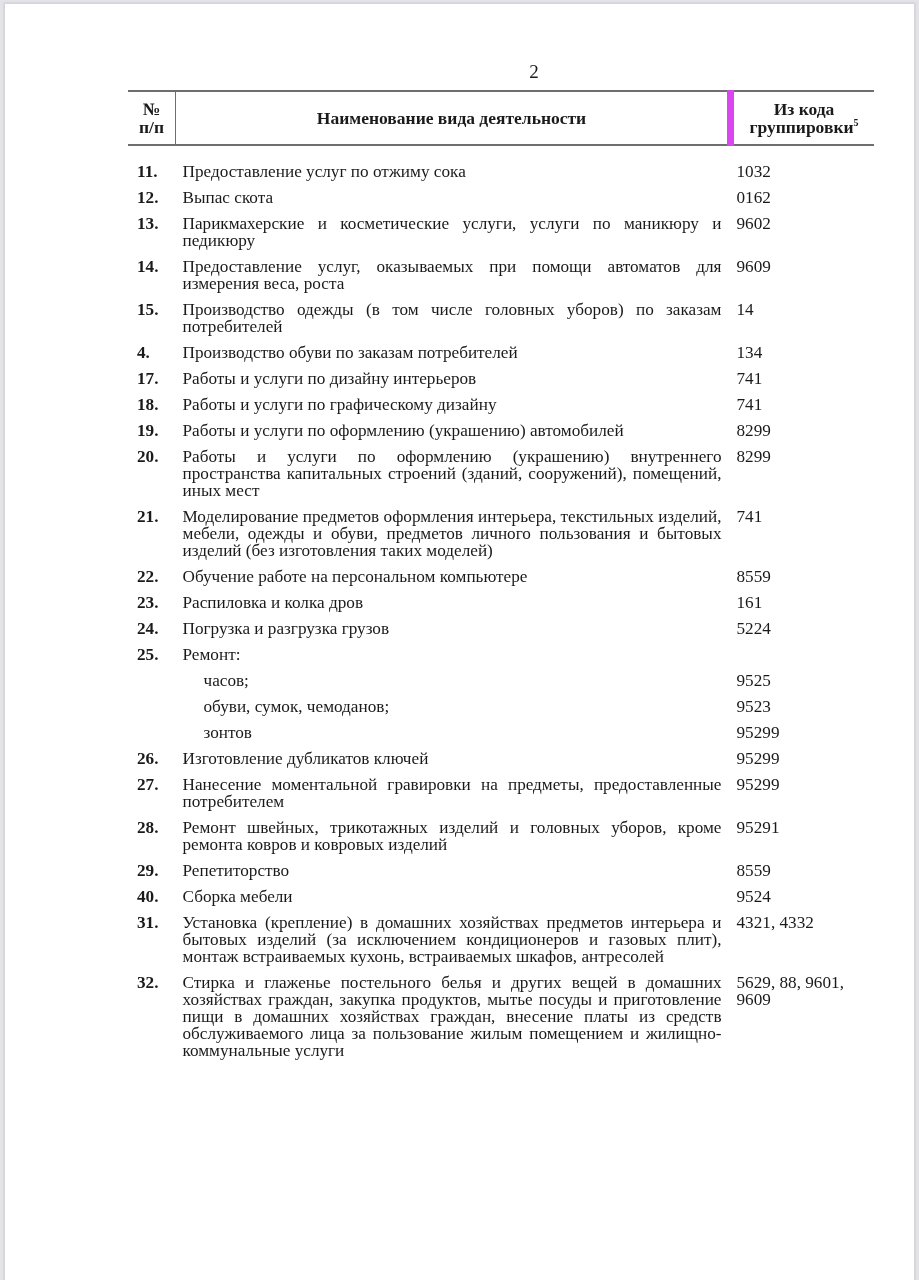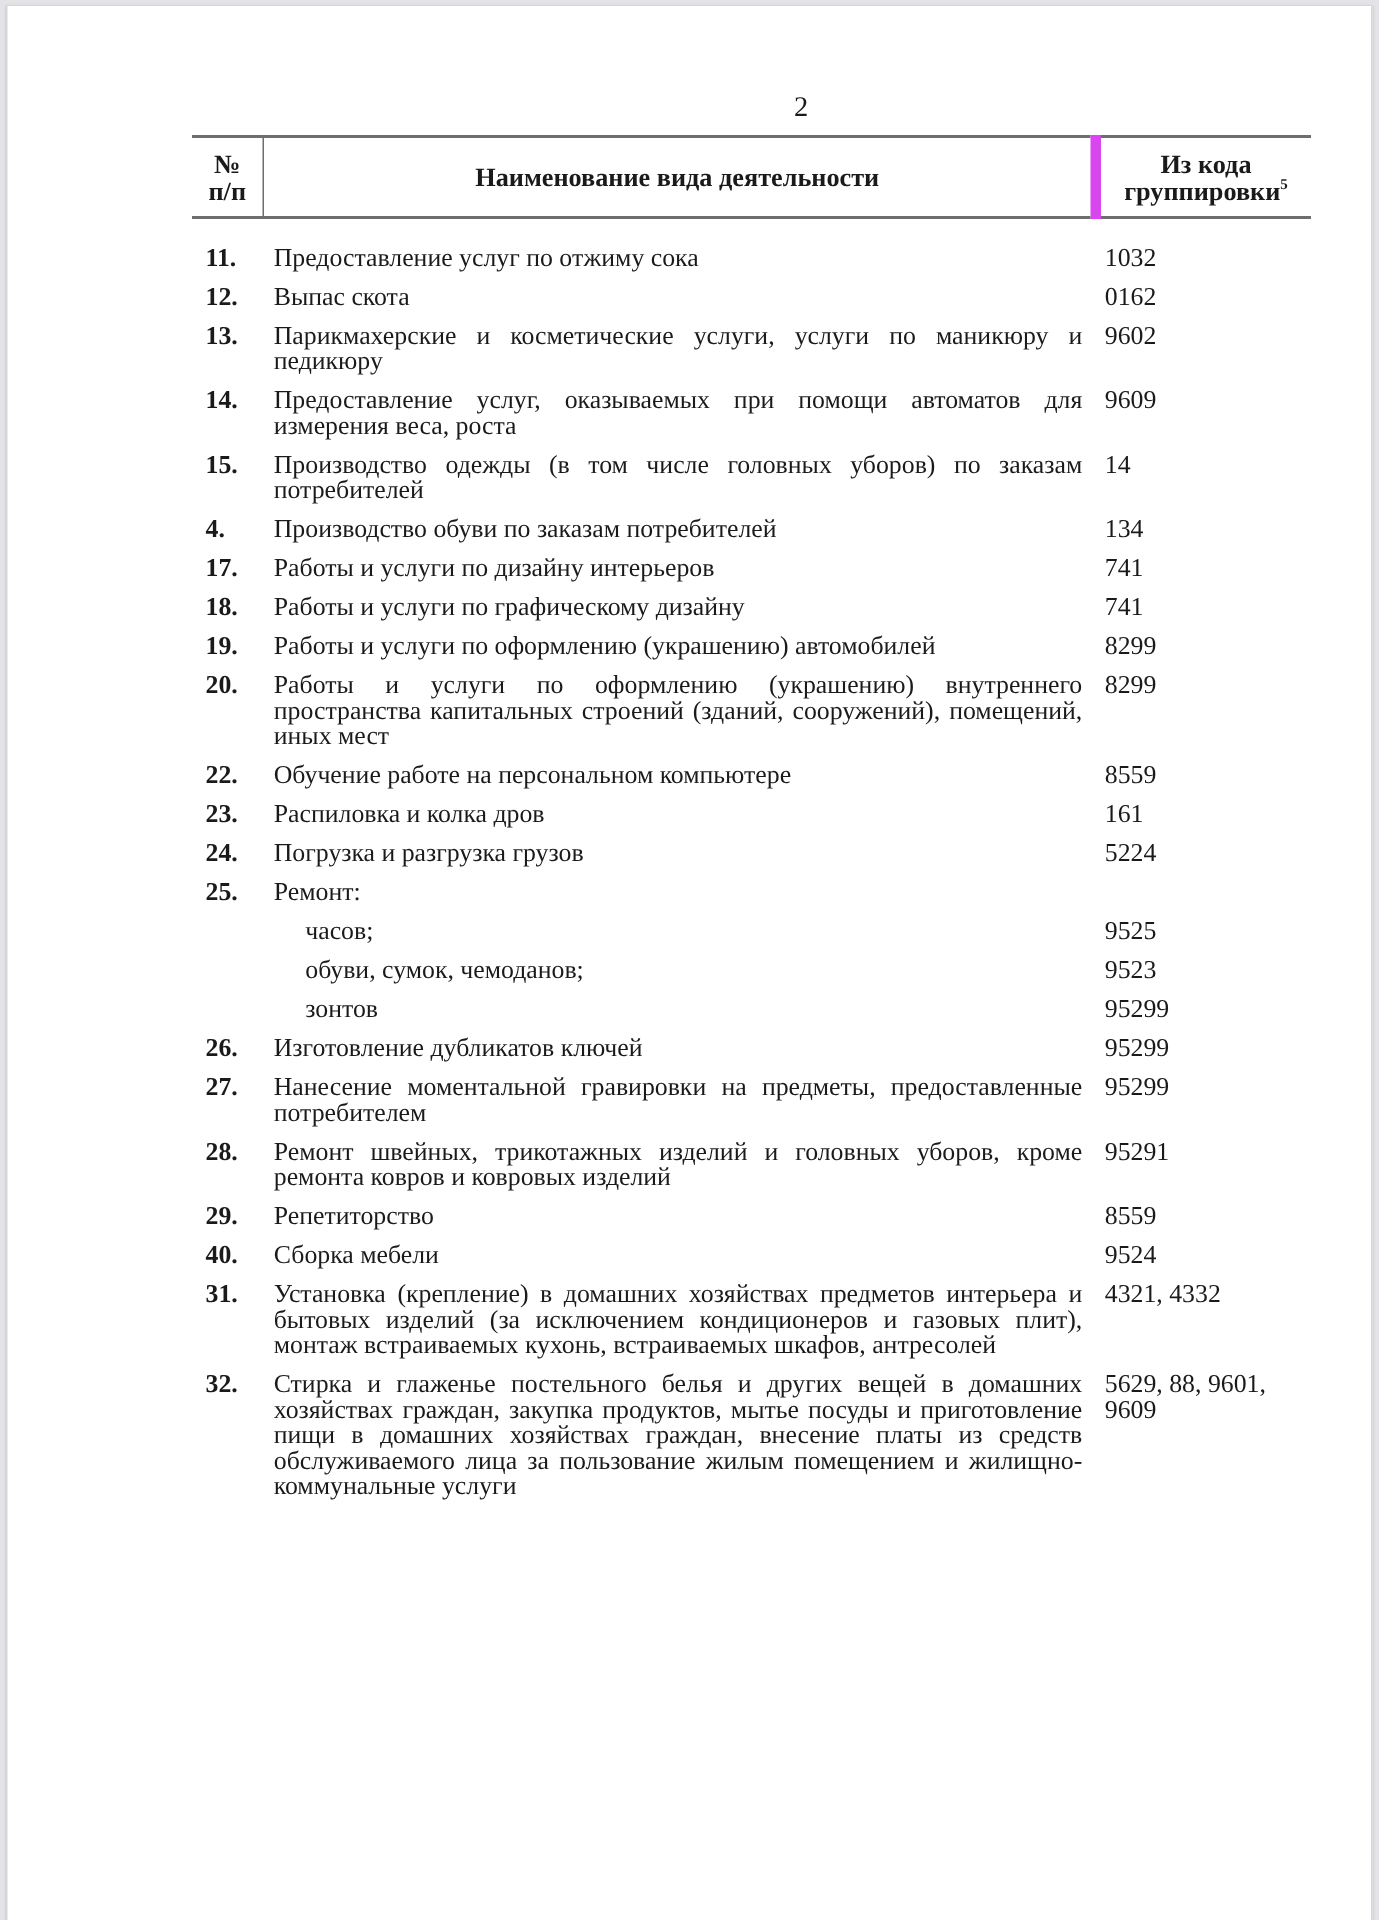--- a/index.html
+++ b/index.html
@@ -146,20 +146,25 @@
           <td class="num">19.</td>
           <td class="name">Работы и услуги по оформлению (украшению) автомобилей</td>
           <td class="code">8299</td>
         </tr>
         <tr class="item">
           <td class="num">20.</td>
           <td class="name">Работы и услуги по оформлению (украшению) внутреннего пространства капитальных строений (зданий, сооружений), помещений, иных мест</td>
           <td class="code">8299</td>
         </tr>
         <tr class="item">
+          <td class="num">21.</td>
+          <td class="name">Моделирование предметов оформления интерьера, текстильных изделий, мебели, одежды и обуви, предметов личного пользования и бытовых изделий (без изготовления таких моделей)</td>
+          <td class="code">741</td>
+        </tr>
+        <tr class="item">
           <td class="num">22.</td>
           <td class="name">Обучение работе на персональном компьютере</td>
           <td class="code">8559</td>
         </tr>
         <tr class="item">
           <td class="num">23.</td>
           <td class="name">Распиловка и колка дров</td>
           <td class="code">161</td>
         </tr>
         <tr class="item">

